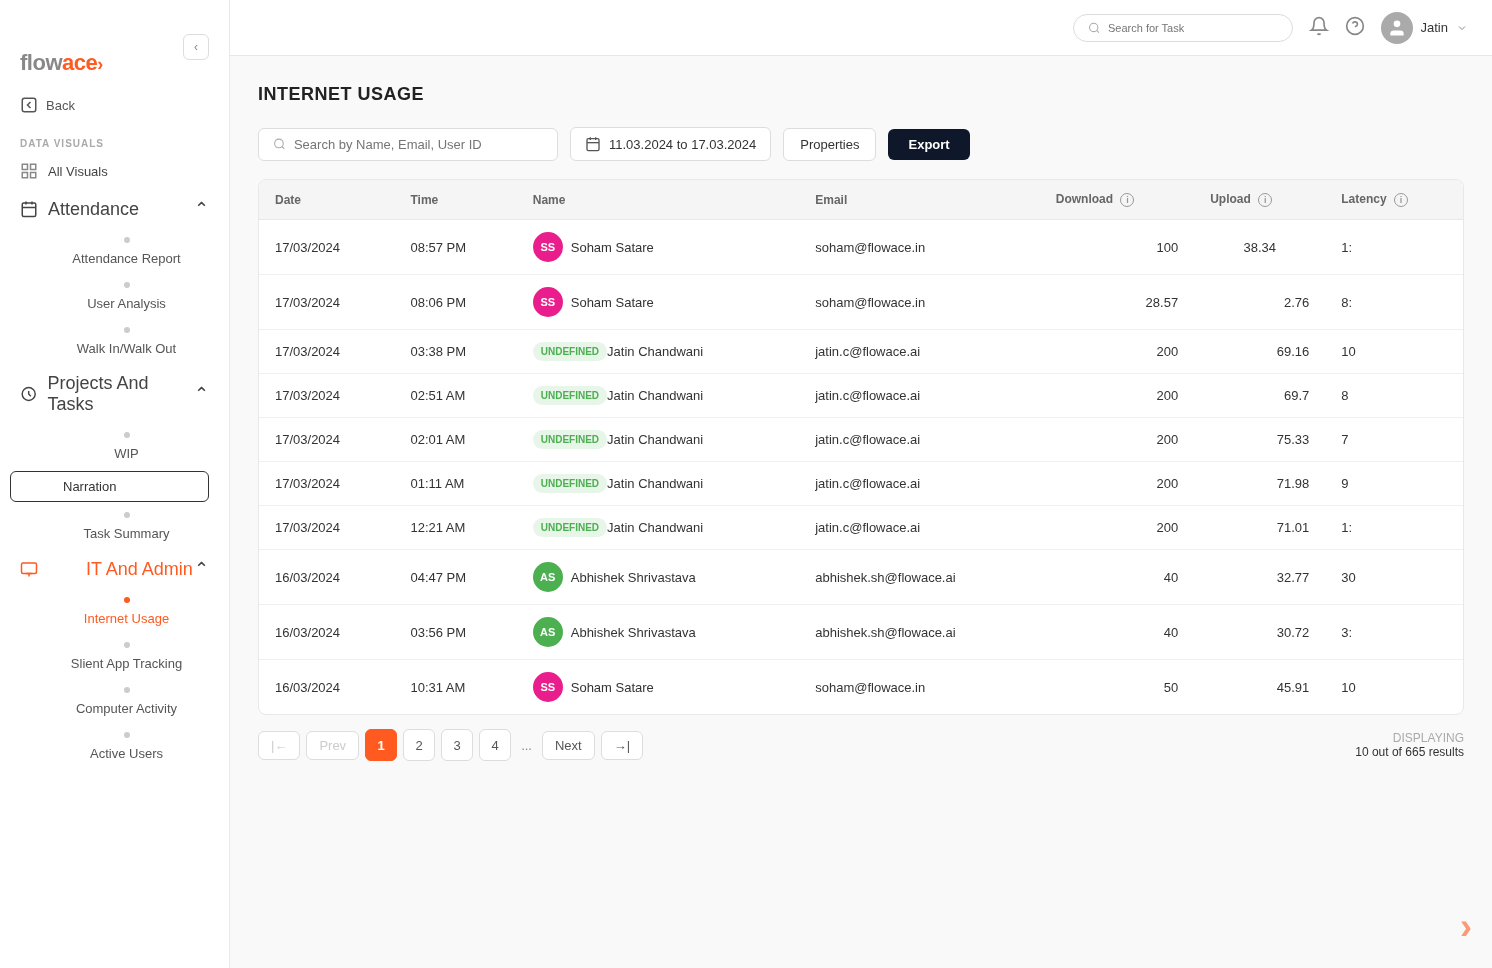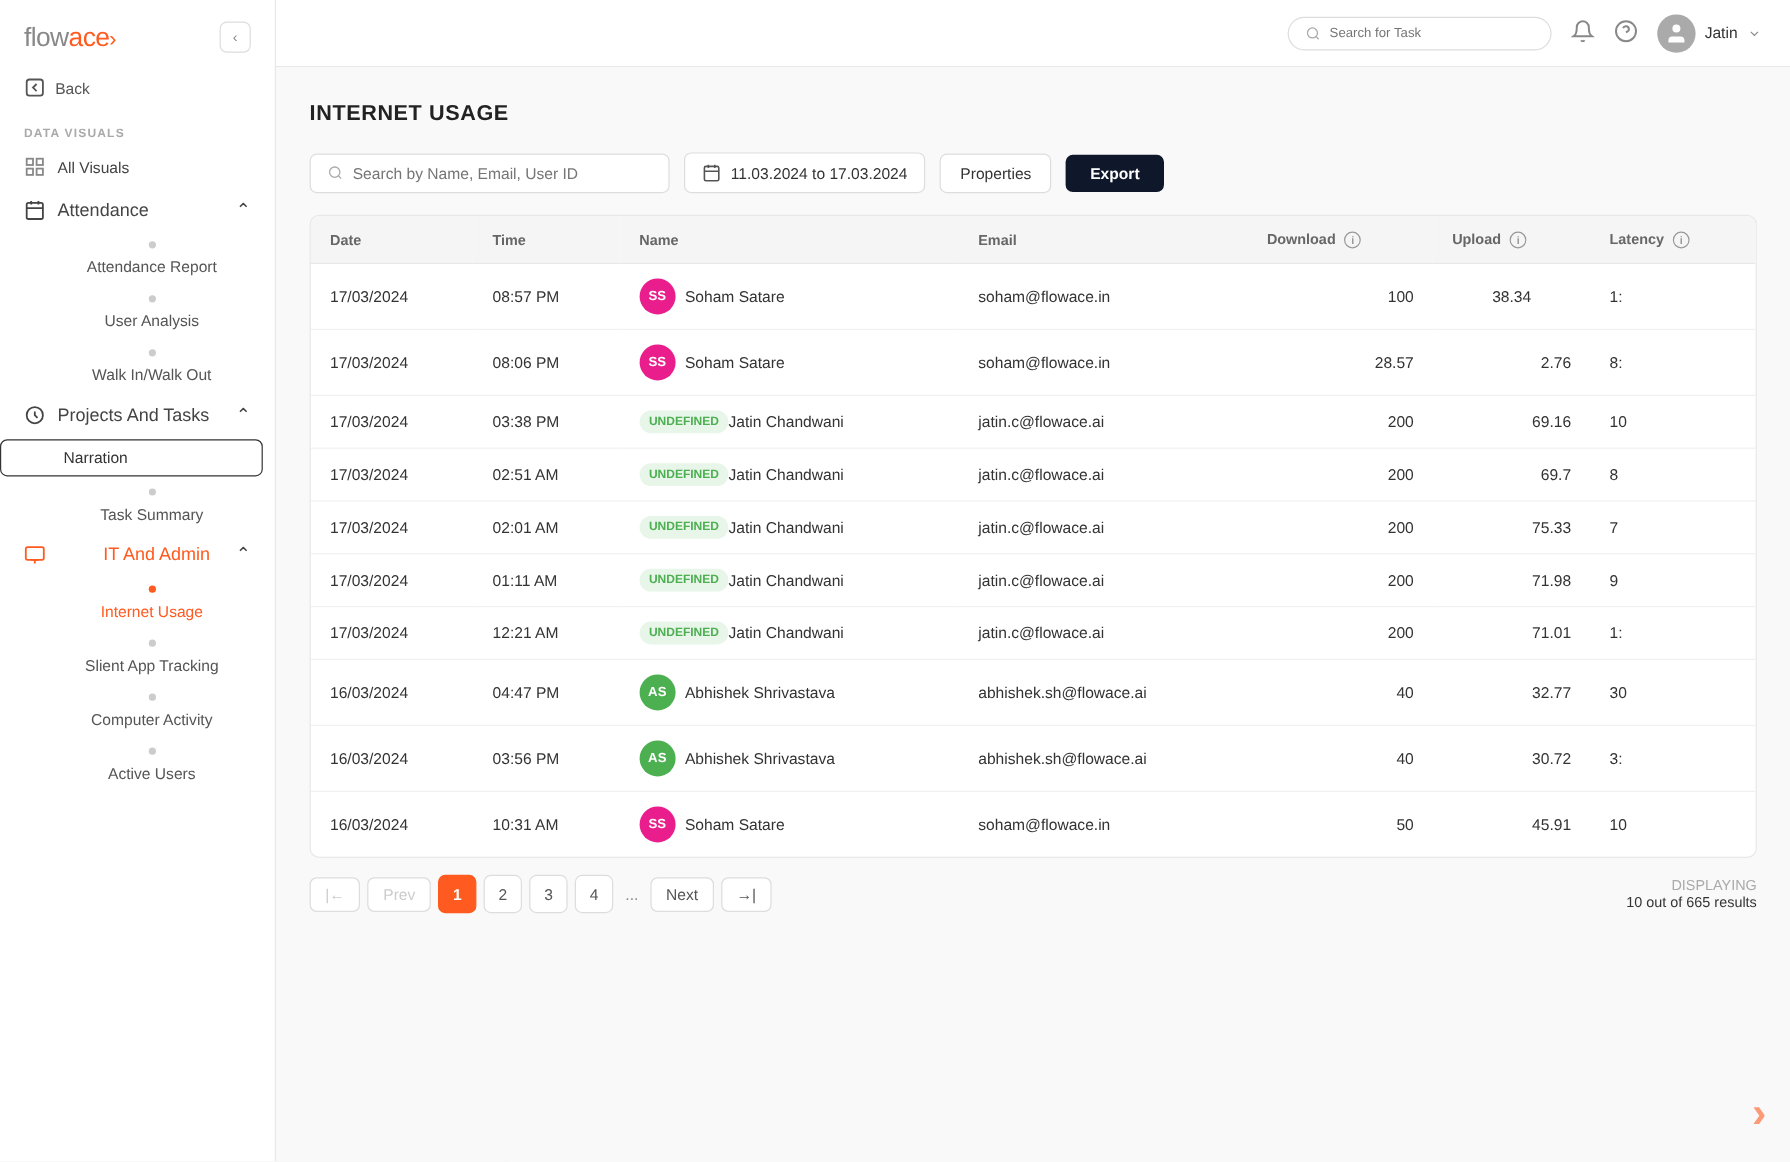--- a/index.html
+++ b/index.html
@@ -17,23 +17,24 @@
       height: 968px;
     }
     .logo-area {
       padding: 18px 20px 12px;
       display: flex;
       align-items: center;
       justify-content: space-between;
     }
     .logo-text {
       font-size: 22px;
-      font-weight: 400;
+      font-weight: 700;
       color: #555;
       letter-spacing: -0.5px;
+      margin-top: 32px;
     }
     .logo-text span { color: #ff5a1f; }
     .collapse-btn {
       width: 26px; height: 26px;
       border: 1px solid #ddd;
       border-radius: 6px;
       display: flex; align-items: center; justify-content: center;
       cursor: pointer; background: #fff; color: #888; font-size: 12px;
     }
     .back-btn {
@@ -47,21 +48,21 @@
       padding: 8px 20px 4px; text-transform: uppercase;
     }
     .nav-item {
       display: flex; align-items: center; gap: 10px;
       padding: 9px 20px; cursor: pointer; color: #444; font-size: 13px;
       transition: background 0.15s;
     }
     .nav-item .nav-icon { width: 18px; height: 18px; color: #888; }
     .nav-group-header {
       display: flex; align-items: center; justify-content: space-between;
-      padding: 9px 20px; cursor: pointer; color: #444; font-size: 15px; font-weight: 500;
+      padding: 9px 20px; cursor: pointer; color: #444; font-size: 18px; font-weight: 500;
     }
     .nav-group-header .left { display: flex; align-items: center; gap: 10px; }
     .nav-group-header.active-group .left { color: #ff5a1f; gap: 48px; }
     .sub-item {
       padding: 8px 20px 8px 44px; cursor: pointer; color: #555; font-size: 13px;
       display: flex; align-items: center; gap: 8px; flex-direction: column;
     }
     .sub-item.active { color: #ff5a1f; font-weight: 500; }
     .sub-item .dot {
       width: 6px; height: 6px; border-radius: 50%; background: #ccc;
@@ -265,21 +266,25 @@
   <div class="nav-group-header">
     <div class="left">
       <svg width="18" height="18" viewBox="0 0 24 24" fill="none" stroke="currentColor" stroke-width="2">
           <circle cx="12" cy="12" r="9"></circle>
           <path d="M12 8v4l3 3"></path>
         </svg>
       <span>Projects And Tasks</span>
     </div>
     <span>⌃</span>
   </div>
-  <div style="margin: 2px 0;">
+  <div class="sub-item">
+    <span class="dot"></span>
+    <span>WIP</span>
+  </div>
+  <div style="margin: 2px 10px;">
     <div class="nav-selected-box">
       <span class="dot" style="background:#333;"></span>
       <span>Narration</span>
     </div>
   </div>
   <div class="sub-item">
     <span class="dot"></span>
     <span>Task Summary</span>
   </div>
 

